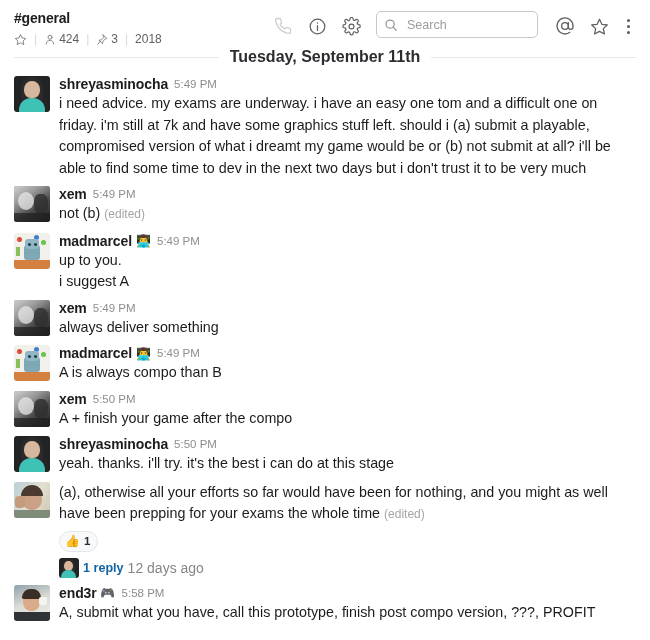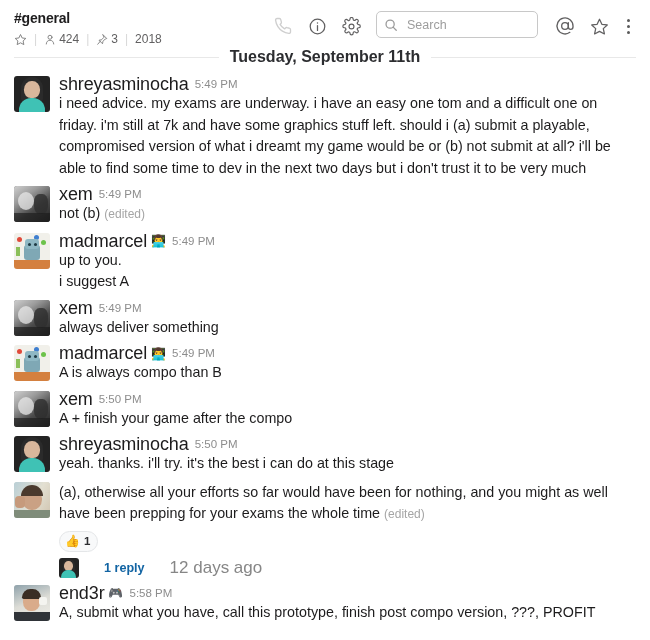--- a/index.html
+++ b/index.html
@@ -115,22 +115,22 @@
     border-radius: 3px;
     flex: none;
     margin-right: 9px;
     overflow: hidden;
     position: relative;
     background: #ddd;
   }
   .msg-body { flex: 1; min-width: 0; padding-top: 0px; }
   .msg-head { display: flex; align-items: center; line-height: 17px; }
   .author {
-    font-size: 18px;
-    font-weight: normal;
+    font-size: 14px;
+    font-weight: bold;
     color: #1d1c1d;
     letter-spacing: -0.1px;
   }
   .badge-emoji { font-size: 12px; margin-left: 4px; line-height: 1; display:inline-flex; }
   .time {
     font-size: 11.5px;
     color: #8d8d8d;
     margin-left: 6px;
   }
   .text {
@@ -153,33 +153,33 @@
     height: 21px;
     cursor: pointer;
   }
   .reaction .emo { font-size: 12px; line-height: 1; }
   .reaction .cnt { font-size: 11.5px; font-weight: bold; color: #2c2d30; }
 
   .thread-row {
     margin-top: 6px;
     display: flex;
     align-items: center;
-    gap: 25px;
+    gap: 4px;
     cursor: pointer;
   }
   .thread-av {
     width: 20px; height: 20px; border-radius: 3px; overflow: hidden; flex: none; background:#2b2b2b;
     position: relative;
   }
   .thread-count {
     font-size: 12.6px;
     font-weight: bold;
     color: #1264a3;
   }
-  .thread-time { font-size: 17px; color: #868686; }
+  .thread-time { font-size: 14px; color: #868686; }
 
   
   .av-shreyas { background:#232323; }
   .av-shreyas .head { position:absolute; width:16px;height:17px;background:#d8b79c;border-radius:48% 48% 42% 42%; left:10px; top:5px;}
   .av-shreyas .hair { position:absolute; width:22px;height:22px;background:#2a2a2a;border-radius:50% 50% 0 0; left:7px; top:1px;}
   .av-shreyas .hair2 { position:absolute; width:7px;height:22px;background:#2b2b2b; left:7px; top:6px; border-radius:40%;}
   .av-shreyas .hair3 { position:absolute; width:7px;height:22px;background:#2b2b2b; left:22px; top:6px; border-radius:40%;}
   .av-shreyas .body { position:absolute; width:26px;height:14px;background:#3fc2b5;border-radius:12px 12px 0 0; left:5px; bottom:0;}
 
   .av-xem { background:#6e6e6e; }

